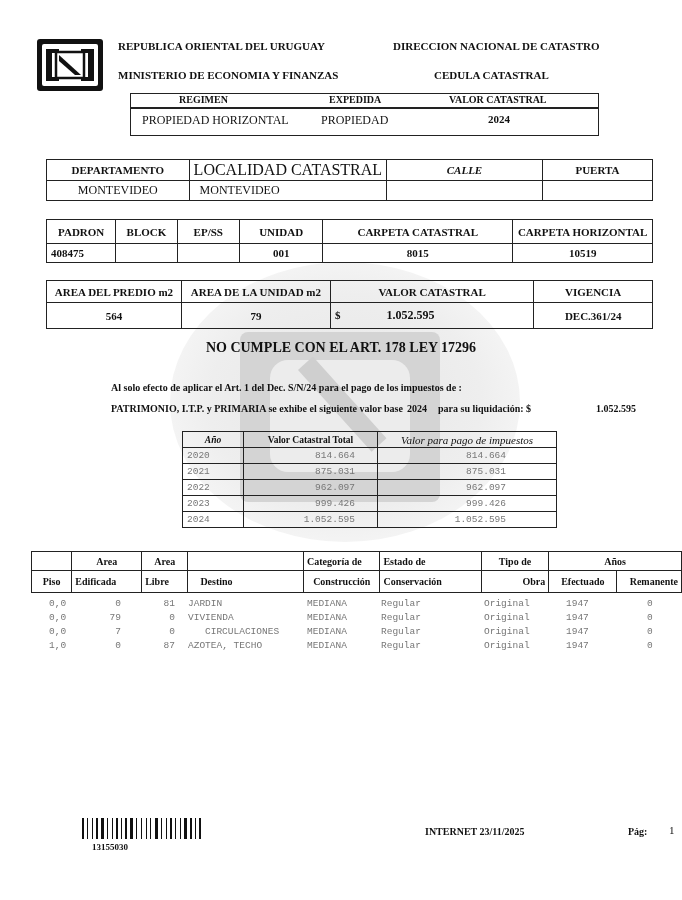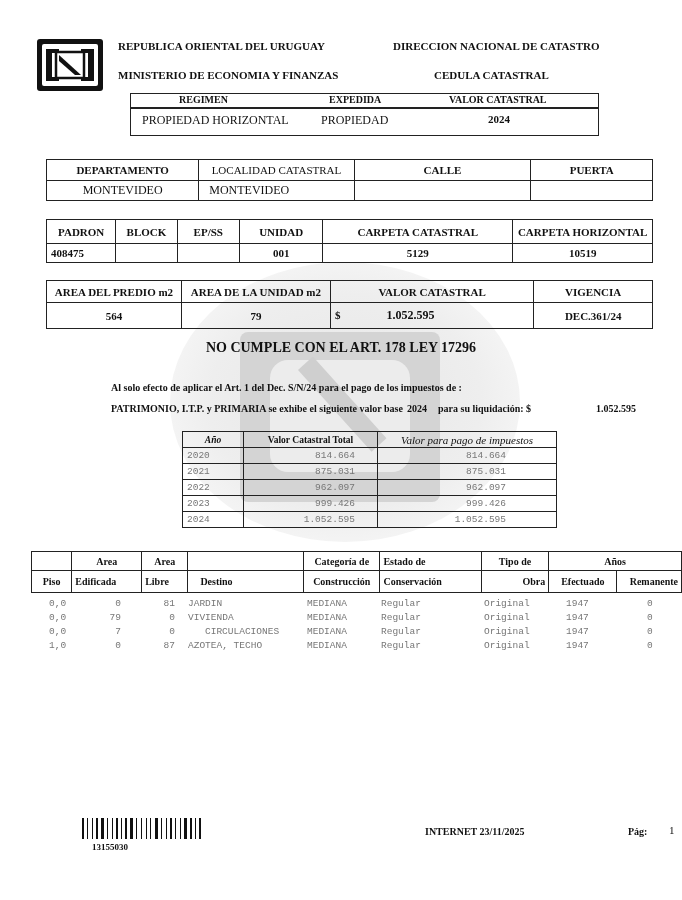--- a/index.html
+++ b/index.html
@@ -73,22 +73,22 @@
   <span style="left:318px;top:0px;font-size:10px;">VALOR CATASTRAL</span>
   <span style="left:11px;top:19px;font-size:12px;font-weight:normal;">PROPIEDAD HORIZONTAL</span>
   <span style="left:190px;top:19px;font-size:12px;font-weight:normal;">PROPIEDAD</span>
   <span style="left:357px;top:19px;font-size:11px;">2024</span>
 </div>
 
 <table class="grid" style="left:46px;top:159px;width:607px;">
   <tbody>
       <tr style="height:21px;">
     <td style="width:140px;">DEPARTAMENTO</td>
-    <td style="width:143px;text-align:center;font-weight:normal;font-size:11px;">LOCALIDAD CATASTRAL</td>
-    <td style="width:164px;">CALLE</td>
+    <td style="width:143px;text-align:center;font-weight:normal;font-size:16px;">LOCALIDAD CATASTRAL</td>
+    <td style="width:164px;font-style:italic;">CALLE</td>
     <td style="width:110px;">PUERTA</td>
   </tr>
   <tr style="height:20px;">
     <td style="font-weight:normal;font-size:12px;">MONTEVIDEO</td>
     <td style="text-align:left;font-weight:normal;font-size:12px;padding-left:10px;">MONTEVIDEO</td>
     <td></td>
     <td></td>
   </tr>
 </tbody>
   </table>
@@ -101,21 +101,21 @@
     <td style="width:53px;">EP/SS</td>
     <td style="width:74px;">UNIDAD</td>
     <td style="width:180px;">CARPETA CATASTRAL</td>
     <td style="width:130px;">CARPETA HORIZONTAL</td>
   </tr>
   <tr style="height:19px;">
     <td style="text-align:left;">408475</td>
     <td></td>
     <td></td>
     <td>001</td>
-    <td>5129</td>
+    <td>8015</td>
     <td>10519</td>
   </tr>
 </tbody>
   </table>
 
 <table class="grid" style="left:46px;top:280px;width:607px;">
   <tbody>
       <tr style="height:22px;">
     <td style="width:126px;">AREA DEL PREDIO m2</td>
     <td style="width:140px;">AREA DE LA UNIDAD m2</td>
@@ -180,21 +180,21 @@
 </tbody>
   </table>
 
 <table id="units-head">
   <tbody>
       <tr>
     <td style="width:34px;"></td>
     <td style="width:64px;text-align:center;">Area</td>
     <td style="width:40px;text-align:center;">Area</td>
     <td style="width:112px;border-right:none;"></td>
-    <td style="width:70px;text-align:center;border-left:1px solid #222;">Categoría de</td>
+    <td style="width:70px;text-align:left;border-left:1px solid #222;">Categoría de</td>
     <td style="width:96px;">Estado de</td>
     <td style="width:62px;text-align:center;">Tipo de</td>
     <td colspan="2" style="text-align:center;">Años</td>
   </tr>
   <tr style="height:22px;">
     <td style="text-align:center;">Piso</td>
     <td>Edificada</td>
     <td>Libre</td>
     <td style="padding-left:12px;">Destino</td>
     <td style="text-align:center;">Construcción</td>

